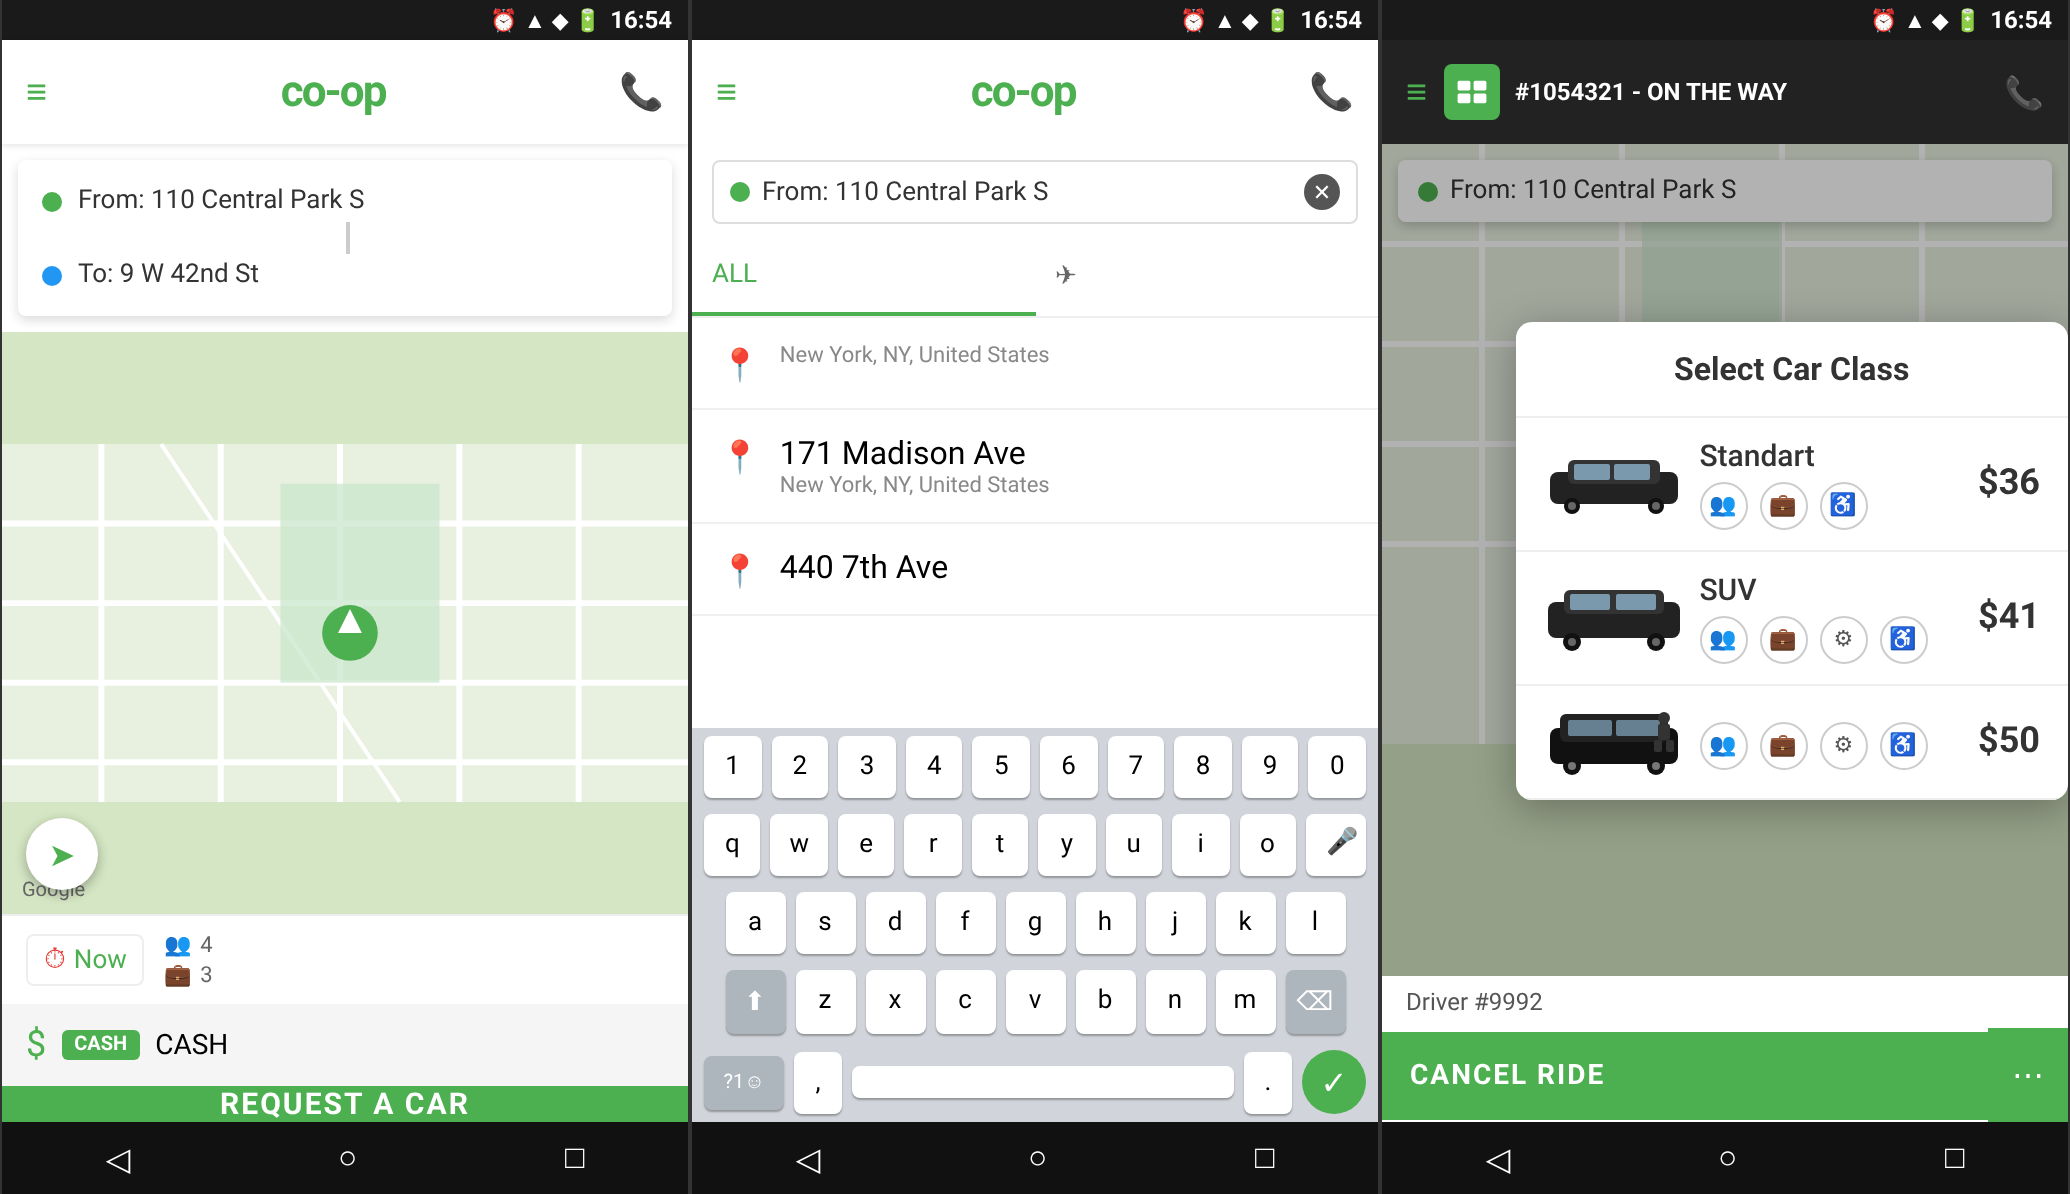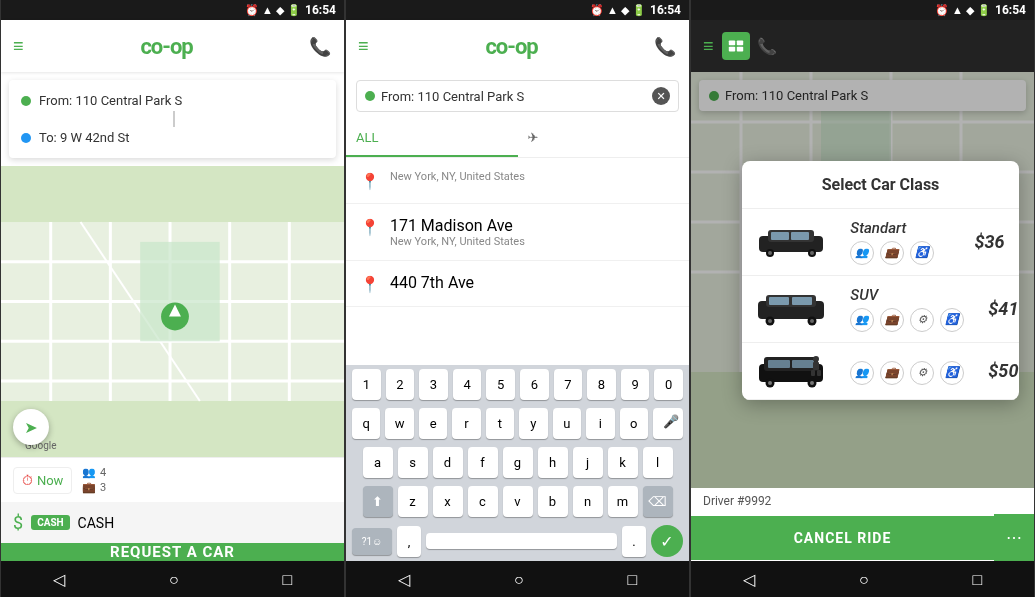--- a/index.html
+++ b/index.html
@@ -90,21 +90,21 @@
     }
     .map-bg {
       width: 100%;
       height: 100%;
       background: #d4e6c3;
       position: relative;
     }
     .map-label {
       position: absolute;
       bottom: 6px;
-      left: 24px;
+      left: 10px;
       color: #666;
       font-size: 10px;
     }
     .nav-fab {
       position: absolute;
       bottom: 12px;
       left: 12px;
       width: 36px;
       height: 36px;
       background: #fff;
@@ -297,21 +297,21 @@
       font-weight: bold;
     }
     .ride-status-text { color: #fff; font-size: 12px; font-weight: bold; flex: 1; }
 
     .modal-overlay {
       position: absolute;
       top: 0; left: 0; right: 0; bottom: 0;
       background: rgba(0,0,0,0.3);
       display: flex;
       flex-direction: column;
-      align-items: center;
+      align-items: flex-end;
       justify-content: center;
       z-index: 10;
       padding-left: 36px;
     }
     .modal-card {
       background: #fff;
       border-radius: 8px;
       width: 90%;
       overflow: hidden;
       box-shadow: 0 4px 20px rgba(0,0,0,0.3);
@@ -322,22 +322,21 @@
       font-weight: bold;
       color: #333;
       padding: 14px;
       border-bottom: 1px solid #eee;
     }
     .car-class-item {
       display: flex;
       align-items: center;
       padding: 10px 14px;
       border-bottom: 1px solid #eee;
-      gap: 24px;
-      font-style: italic;
+      gap: 8px;
     }
     .car-class-img {
       width: 70px;
       height: 36px;
       flex-shrink: 0;
     }
     .car-class-info { flex: 1; }
     .car-class-name { font-size: 15px; color: #333; font-weight: 500; }
     .car-class-icons { display: flex; gap: 6px; margin-top: 4px; }
     .class-icon {
@@ -349,21 +348,21 @@
       align-items: center;
       justify-content: center;
       font-size: 11px;
       color: #555;
     }
     .car-class-price { font-size: 18px; font-weight: bold; color: #333; }
 
     .cancel-ride-btn {
       background: #4CAF50;
       color: #fff;
-      text-align: center;
+      text-align: left;
       padding: 14px;
       font-size: 14px;
       font-weight: bold;
       letter-spacing: 1px;
       cursor: pointer;
     }
     .driver-info-bar {
       background: rgba(255,255,255,0.9);
       padding: 6px 12px;
       font-size: 12px;
@@ -639,20 +638,25 @@
     <div class="app-bar-dark">
       <span style="color:#4CAF50;font-size:18px;cursor:pointer;">≡</span>
       <div class="app-bar-dark co-op-small" style="background:#4CAF50;padding:4px 6px;border-radius:4px;">
         <svg width="20" height="16" viewBox="0 0 20 16" fill="none">
           <rect x="1" y="1" width="8" height="6" rx="1" fill="white"></rect>
           <rect x="11" y="1" width="8" height="6" rx="1" fill="white"></rect>
           <rect x="1" y="9" width="8" height="6" rx="1" fill="white"></rect>
           <rect x="11" y="9" width="8" height="6" rx="1" fill="white"></rect>
         </svg>
       </div>
+      <span class="ride-status-text">
+        <span>#1054321</span>
+        <span> - </span>
+        <span>ON THE WAY</span>
+      </span>
       <span style="color:#fff;font-size:16px;cursor:pointer;">📞</span>
     </div>
 
     <div style="flex:1;position:relative;background:#d4e6c3;overflow:hidden;">
 
       <svg width="345" height="300" viewBox="0 0 345 300" style="position:absolute;top:0;left:0;">
         <rect width="345" height="300" fill="#e8f0e0"></rect>
         <line x1="0" y1="50" x2="345" y2="50" stroke="#fff" stroke-width="3"></line>
         <line x1="0" y1="100" x2="345" y2="100" stroke="#fff" stroke-width="3"></line>
         <line x1="0" y1="150" x2="345" y2="150" stroke="#fff" stroke-width="3"></line>

